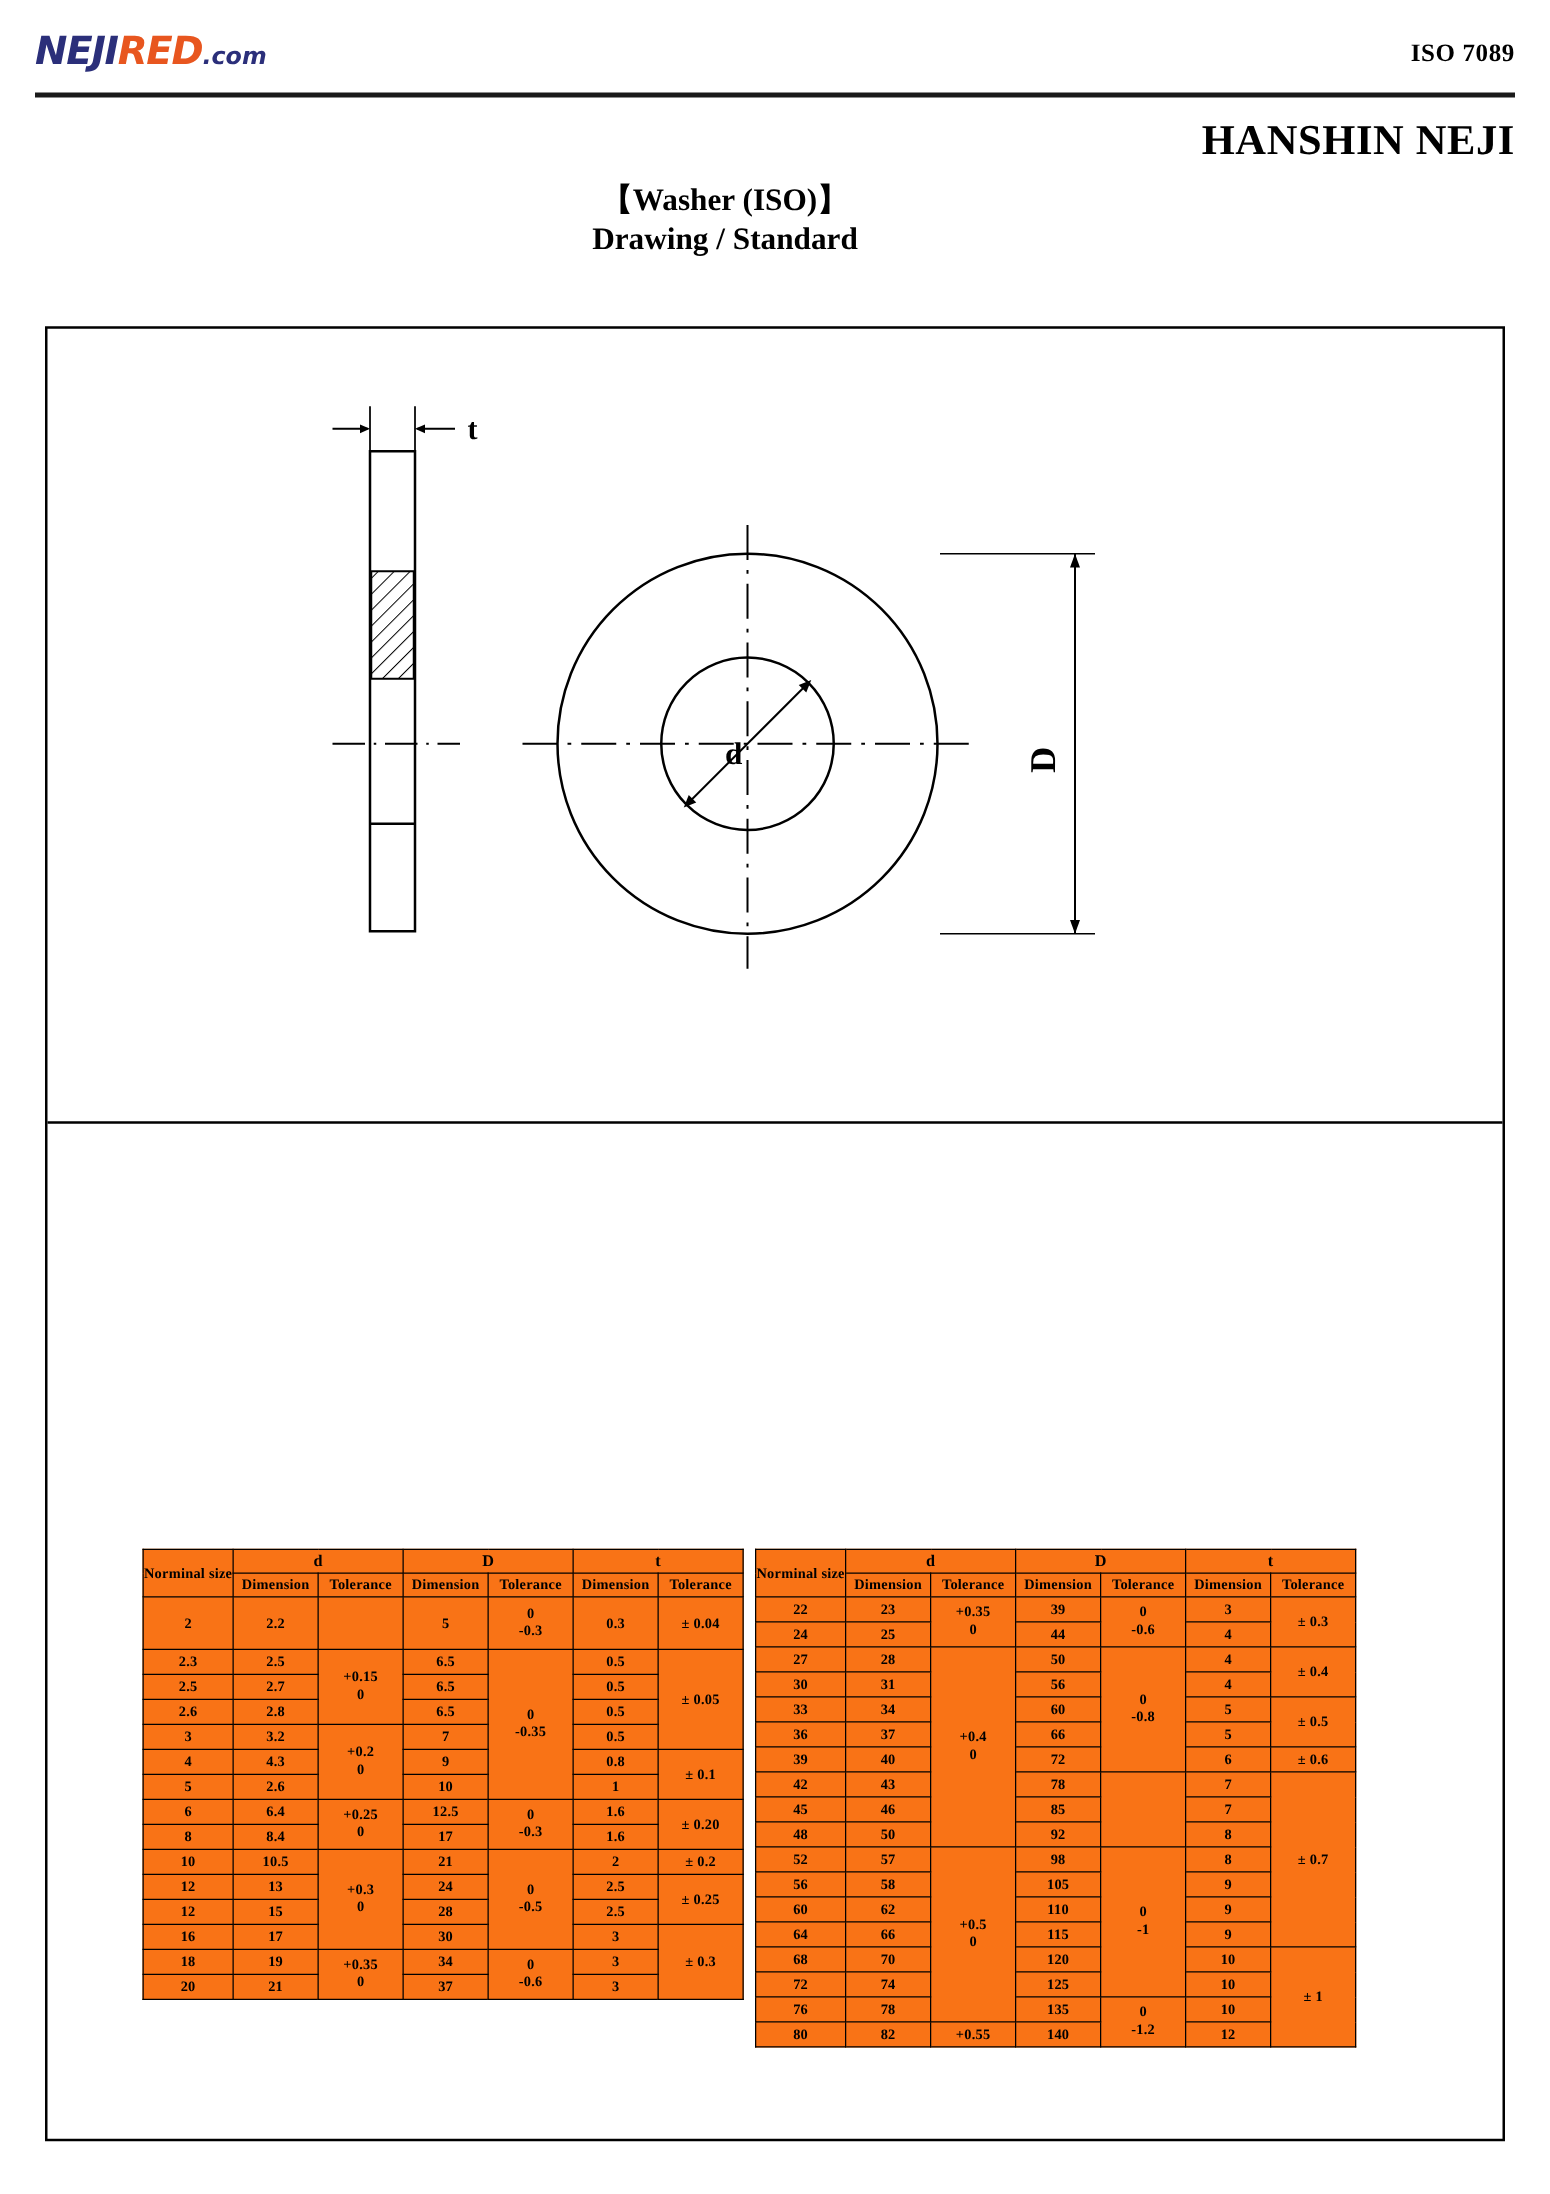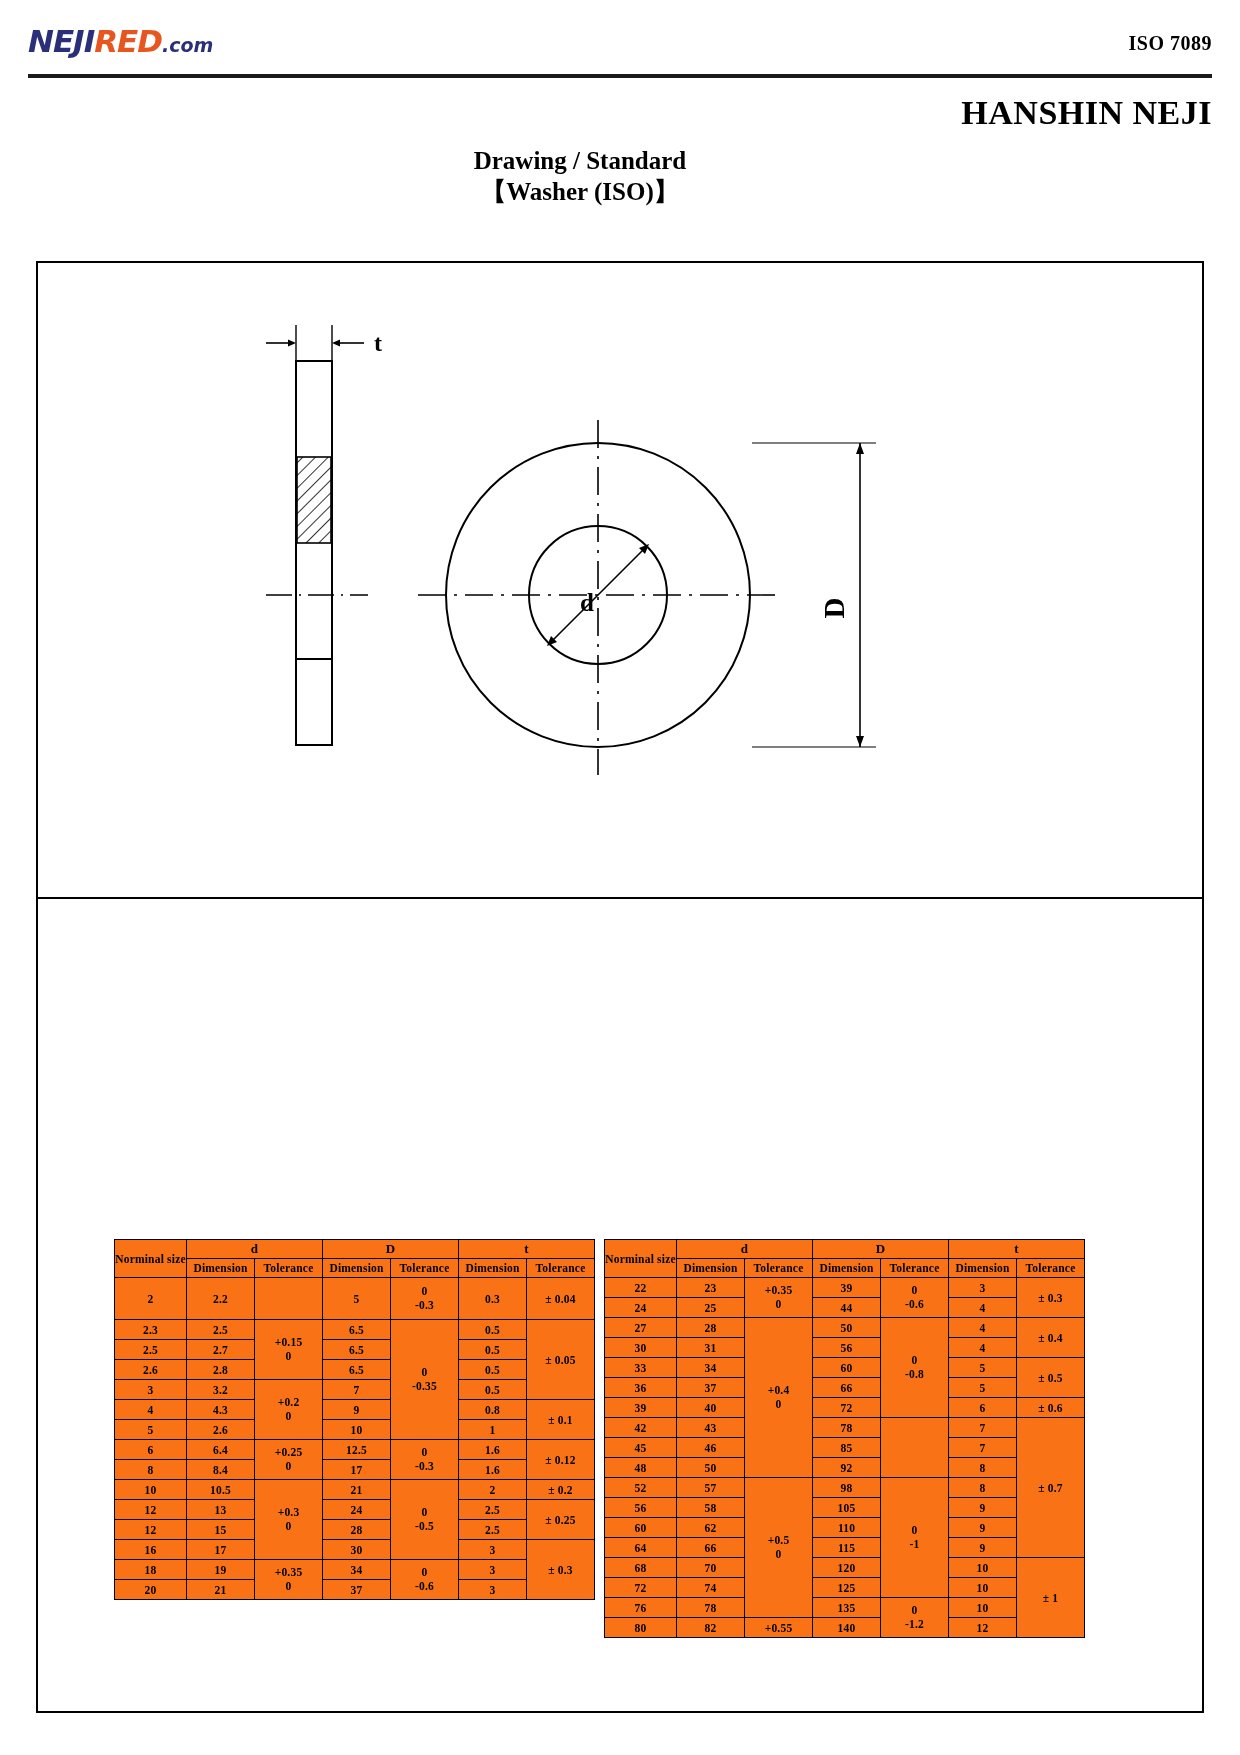--- a/index.html
+++ b/index.html
@@ -169,22 +169,22 @@
 <div id="header-bar">
   <div id="logo">
     <span class="neji">NEJI</span><span class="red">RED</span><span class="dotcom">.com</span>
   </div>
   <div id="iso-code">ISO 7089</div>
   <div id="header-rule"></div>
   <div id="company">HANSHIN NEJI</div>
 </div>
 
 <div id="title-block">
+  <div id="title-sub">【Washer (ISO)】</div>
   <div id="title-main">Drawing / Standard</div>
-  <div id="title-sub">【Washer (ISO)】</div>
 </div>
 
 <div id="frame">
 
   <div id="frame-divider"></div>
 
   <div id="drawing">
     <svg width="1164" height="634" viewBox="0 0 1164 634" xmlns="http://www.w3.org/2000/svg">
       <defs>
         <pattern id="hatch" width="9" height="9" patternTransform="rotate(45)" patternUnits="userSpaceOnUse">
@@ -313,21 +313,21 @@
         </tr>
         <tr>
           <td>6</td>
           <td>6.4</td>
           <td rowspan="2" class="tol2">+0.25
 0</td>
           <td>12.5</td>
           <td rowspan="2" class="tol2">0
 -0.3</td>
           <td>1.6</td>
-          <td rowspan="2" class="tolpm">± 0.12</td>
+          <td rowspan="2" class="tolpm">± 0.20</td>
         </tr>
         <tr>
           <td>8</td>
           <td>8.4</td>
           <td>17</td>
           <td>1.6</td>
         </tr>
         <tr>
           <td>10</td>
           <td>10.5</td>

